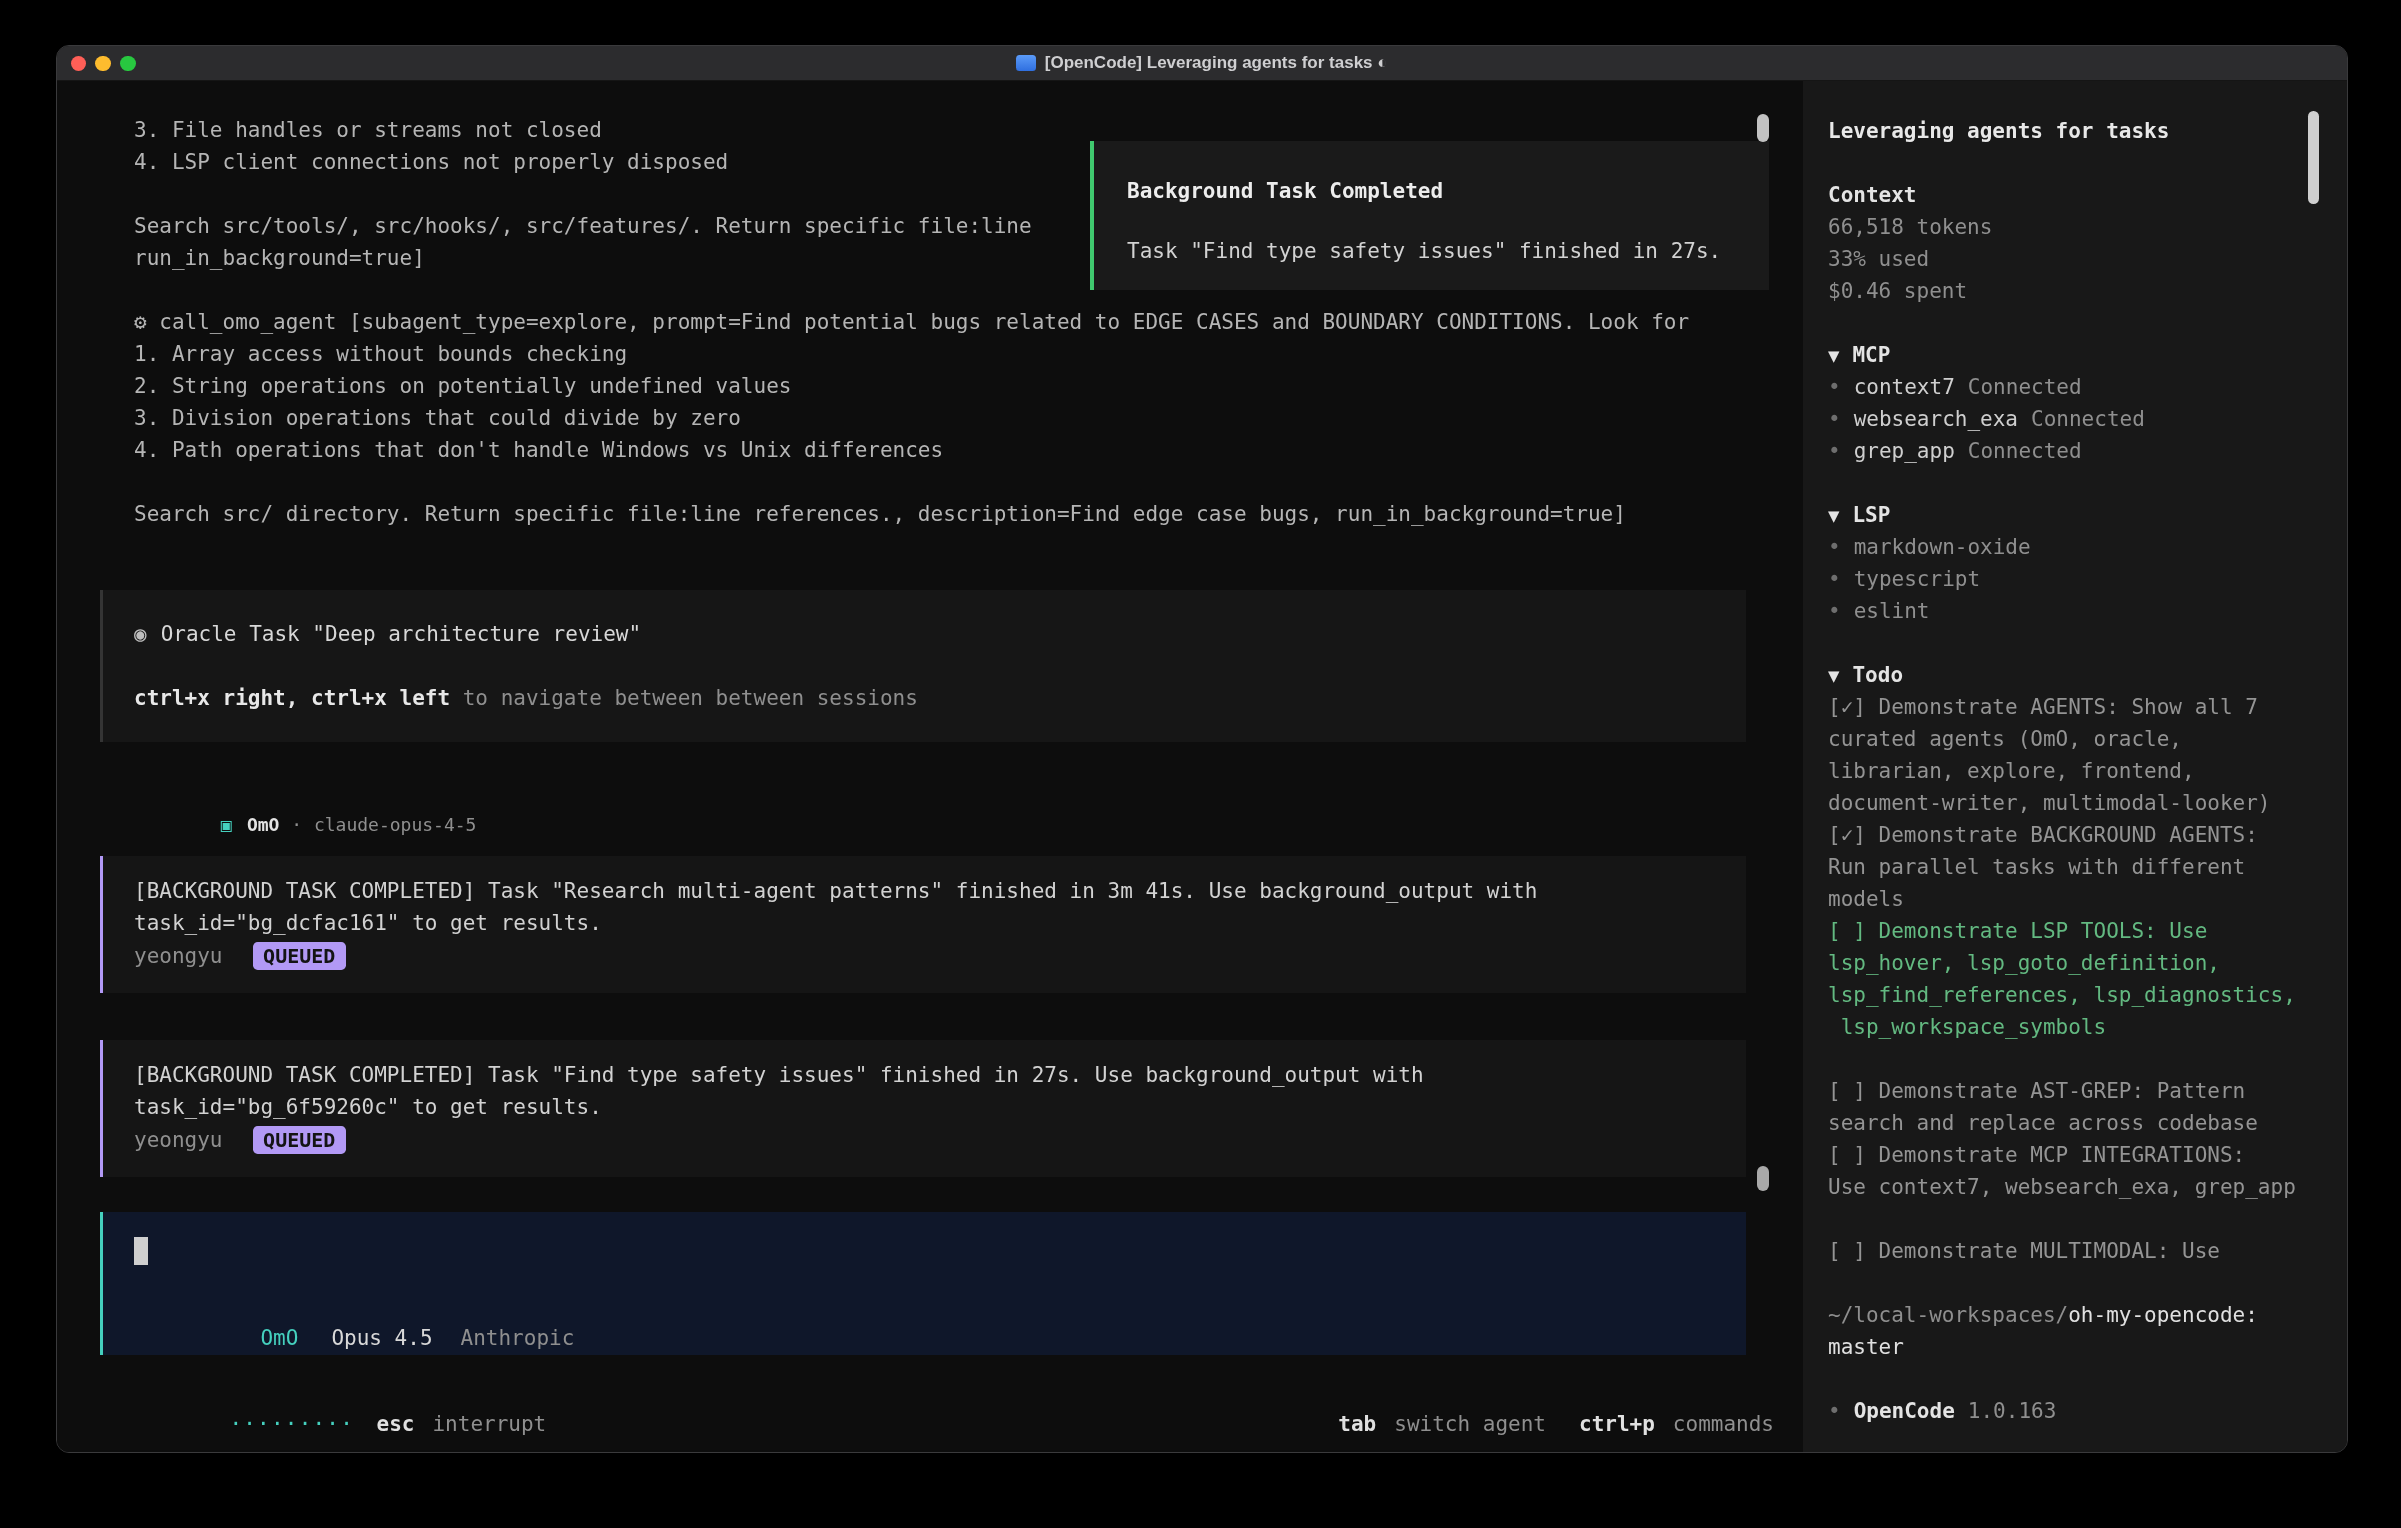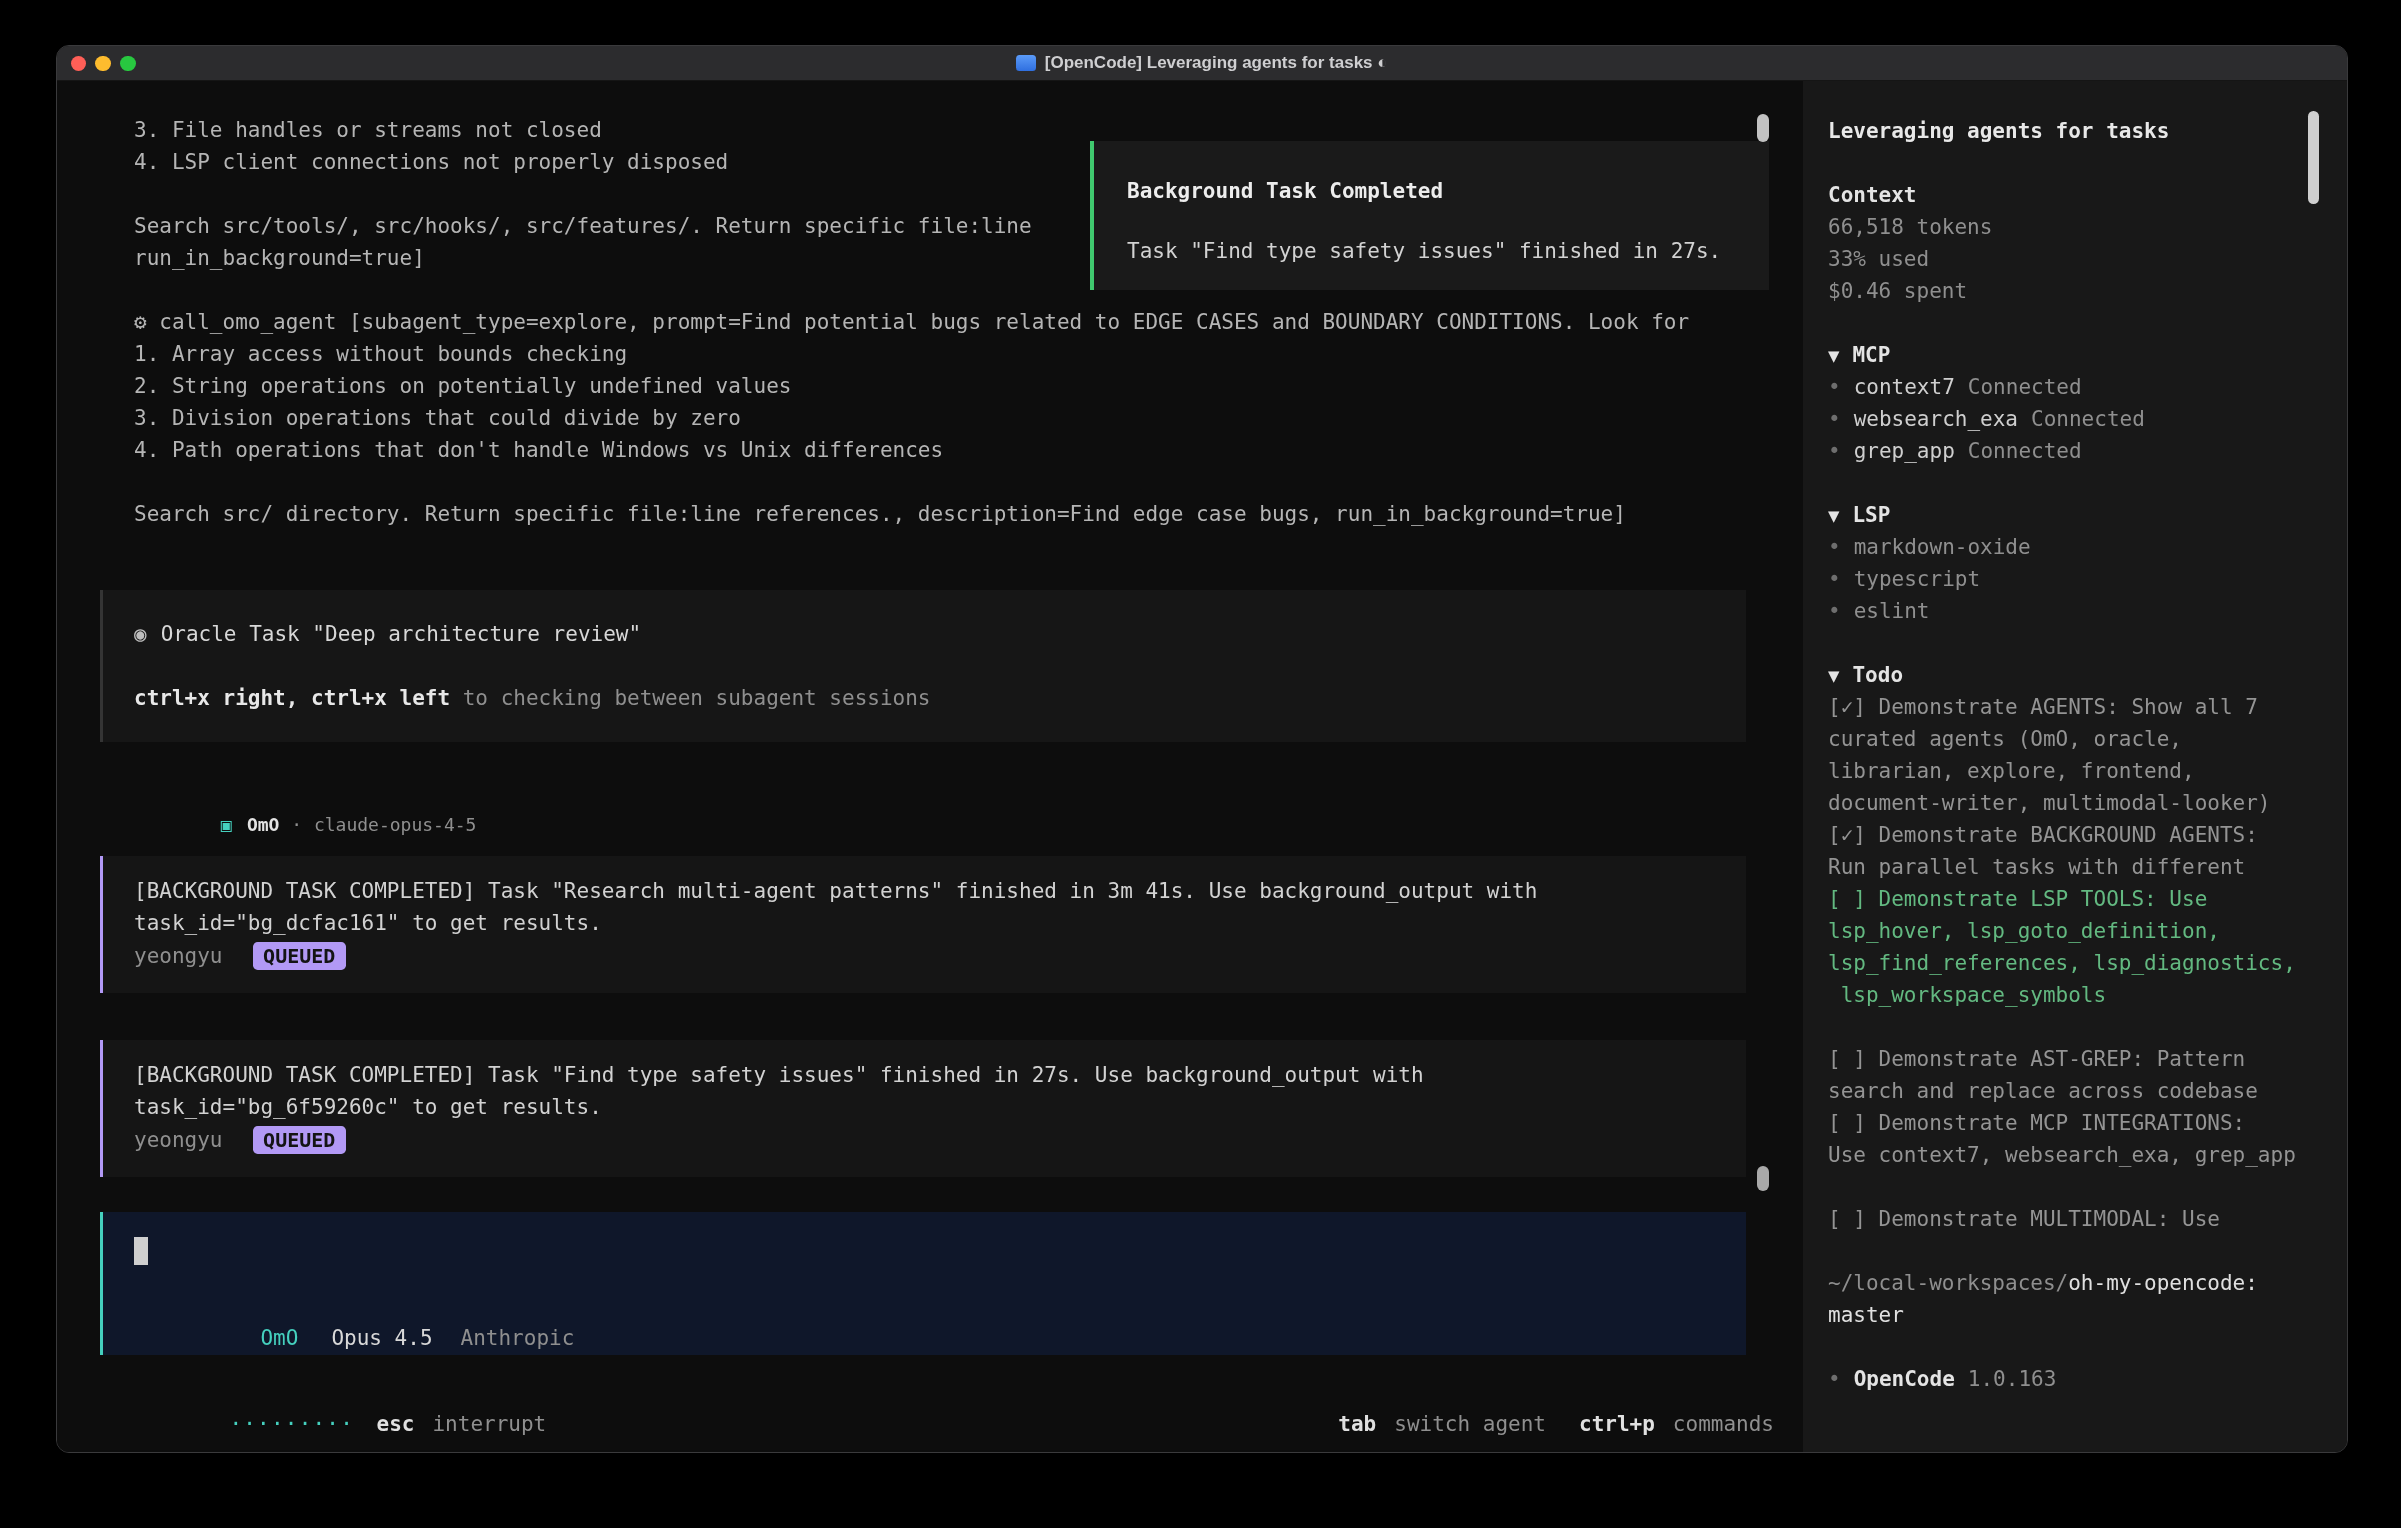--- a/index.html
+++ b/index.html
@@ -140,21 +140,21 @@
         </div>
 
       <div class="notif">
         <div class="notif-title">Background Task Completed</div>
         <div class="notif-body">Task "Find type safety issues" finished in 27s.</div>
       </div>
 
       <div class="oracle">
         <div class="tline"><span class="oracle-icon">◉</span><span class="oracle-title">Oracle Task "Deep architecture review"</span></div>
         <div class="tline"></div>
-        <div class="tline"><span class="keys">ctrl+x right, ctrl+x left</span><span class="dim"> to checking between subagent sessions</span></div>
+        <div class="tline"><span class="keys">ctrl+x right, ctrl+x left</span><span class="dim"> to navigate between between sessions</span></div>
       </div>
 
       <div class="agent-line">
         <span class="agent-icon teal">▣</span><span class="agent-name">OmO</span><span class="dim sep">·</span><span class="dim">claude-opus-4-5</span>
       </div>
 
       <div>
 
           <article class="msg">
             <div class="tline msg-text">[BACKGROUND TASK COMPLETED] Task "Research multi-agent patterns" finished in 3m 41s. Use background_output with</div>
@@ -226,20 +226,21 @@
 
       <div class="sline sb-h"><span class="tri">▼</span><span>Todo</span></div>
       <div>
 
       <div class="sline todo">[✓] Demonstrate AGENTS: Show all 7</div>
           <div class="sline todo">curated agents (OmO, oracle,</div>
           <div class="sline todo">librarian, explore, frontend,</div>
           <div class="sline todo">document-writer, multimodal-looker)</div>
           <div class="sline todo">[✓] Demonstrate BACKGROUND AGENTS:</div>
           <div class="sline todo">Run parallel tasks with different</div>
+          <div class="sline todo">models</div>
           <div class="sline todo green">[ ] Demonstrate LSP TOOLS: Use</div>
           <div class="sline todo green">lsp_hover, lsp_goto_definition,</div>
           <div class="sline todo green">lsp_find_references, lsp_diagnostics,</div>
           <div class="sline todo green"> lsp_workspace_symbols</div>
           <div class="sline todo"></div>
           <div class="sline todo">[ ] Demonstrate AST-GREP: Pattern</div>
           <div class="sline todo">search and replace across codebase</div>
           <div class="sline todo">[ ] Demonstrate MCP INTEGRATIONS:</div>
           <div class="sline todo">Use context7, websearch_exa, grep_app</div>
           <div class="sline todo"></div>

